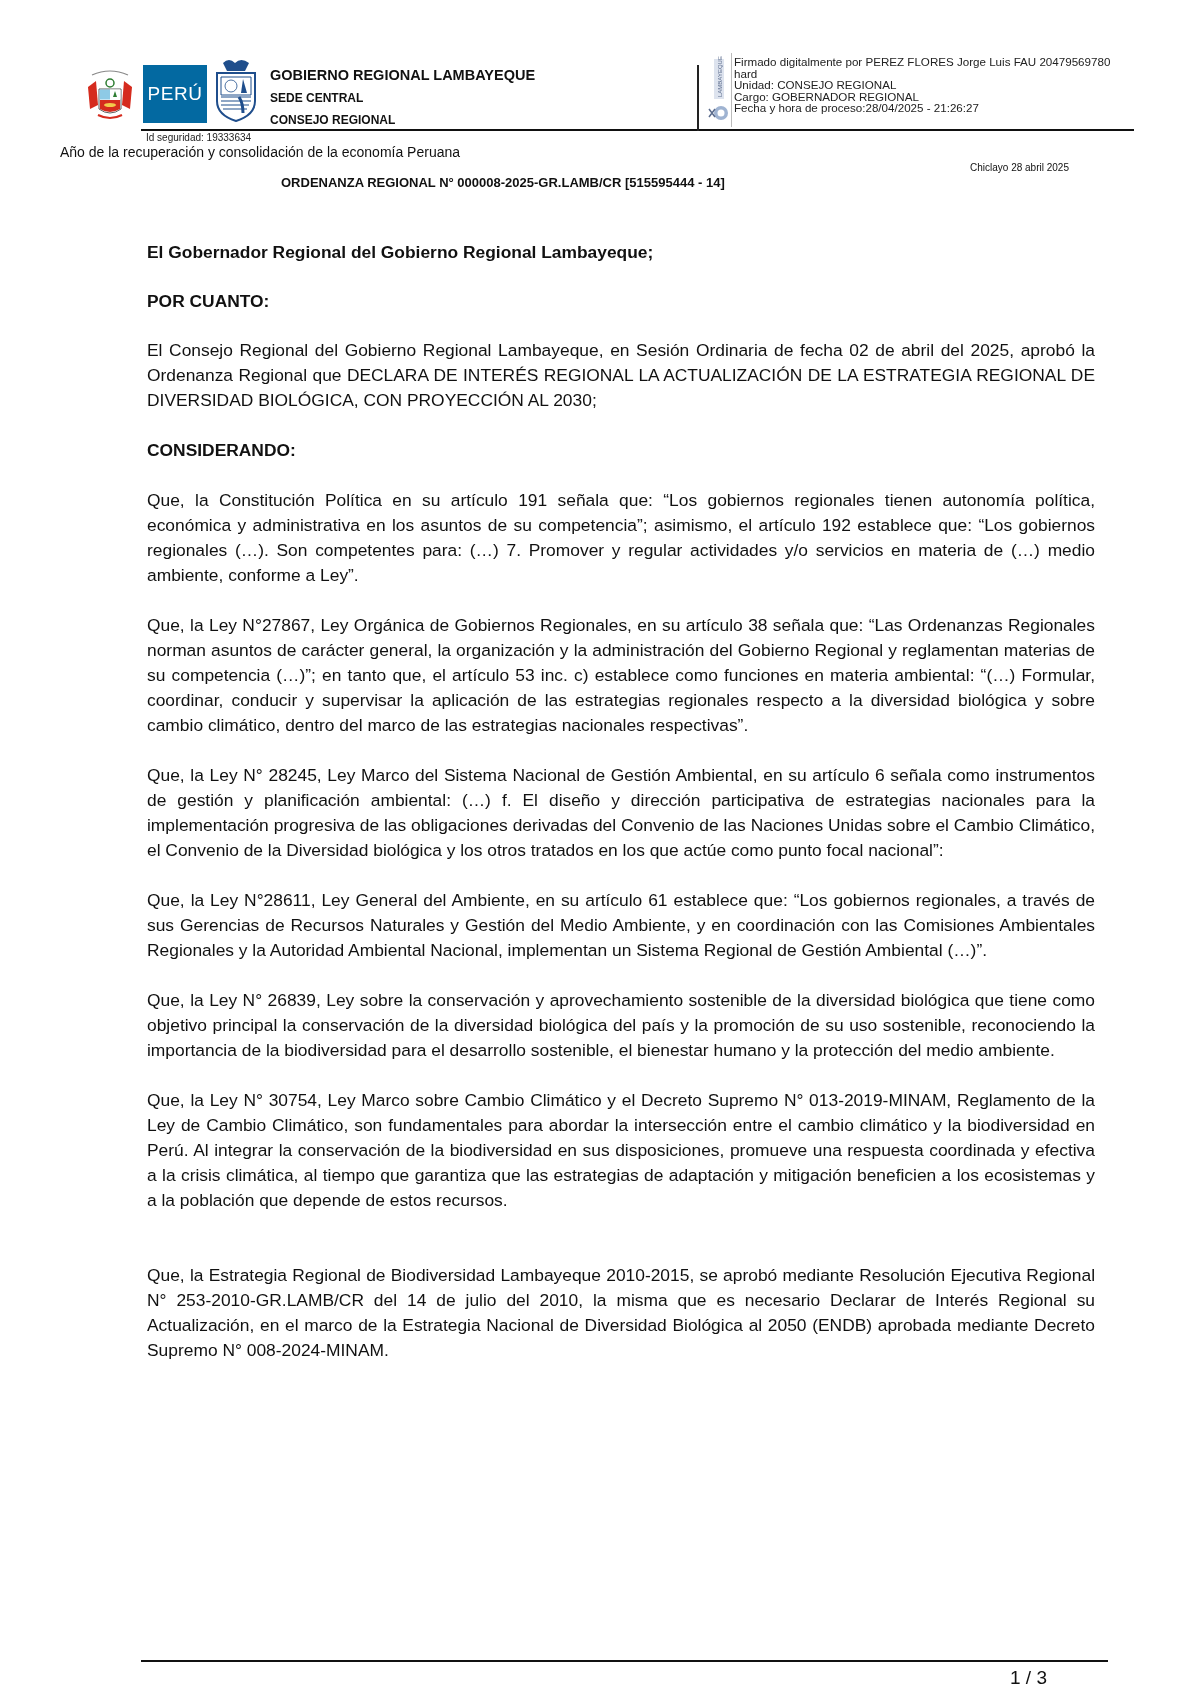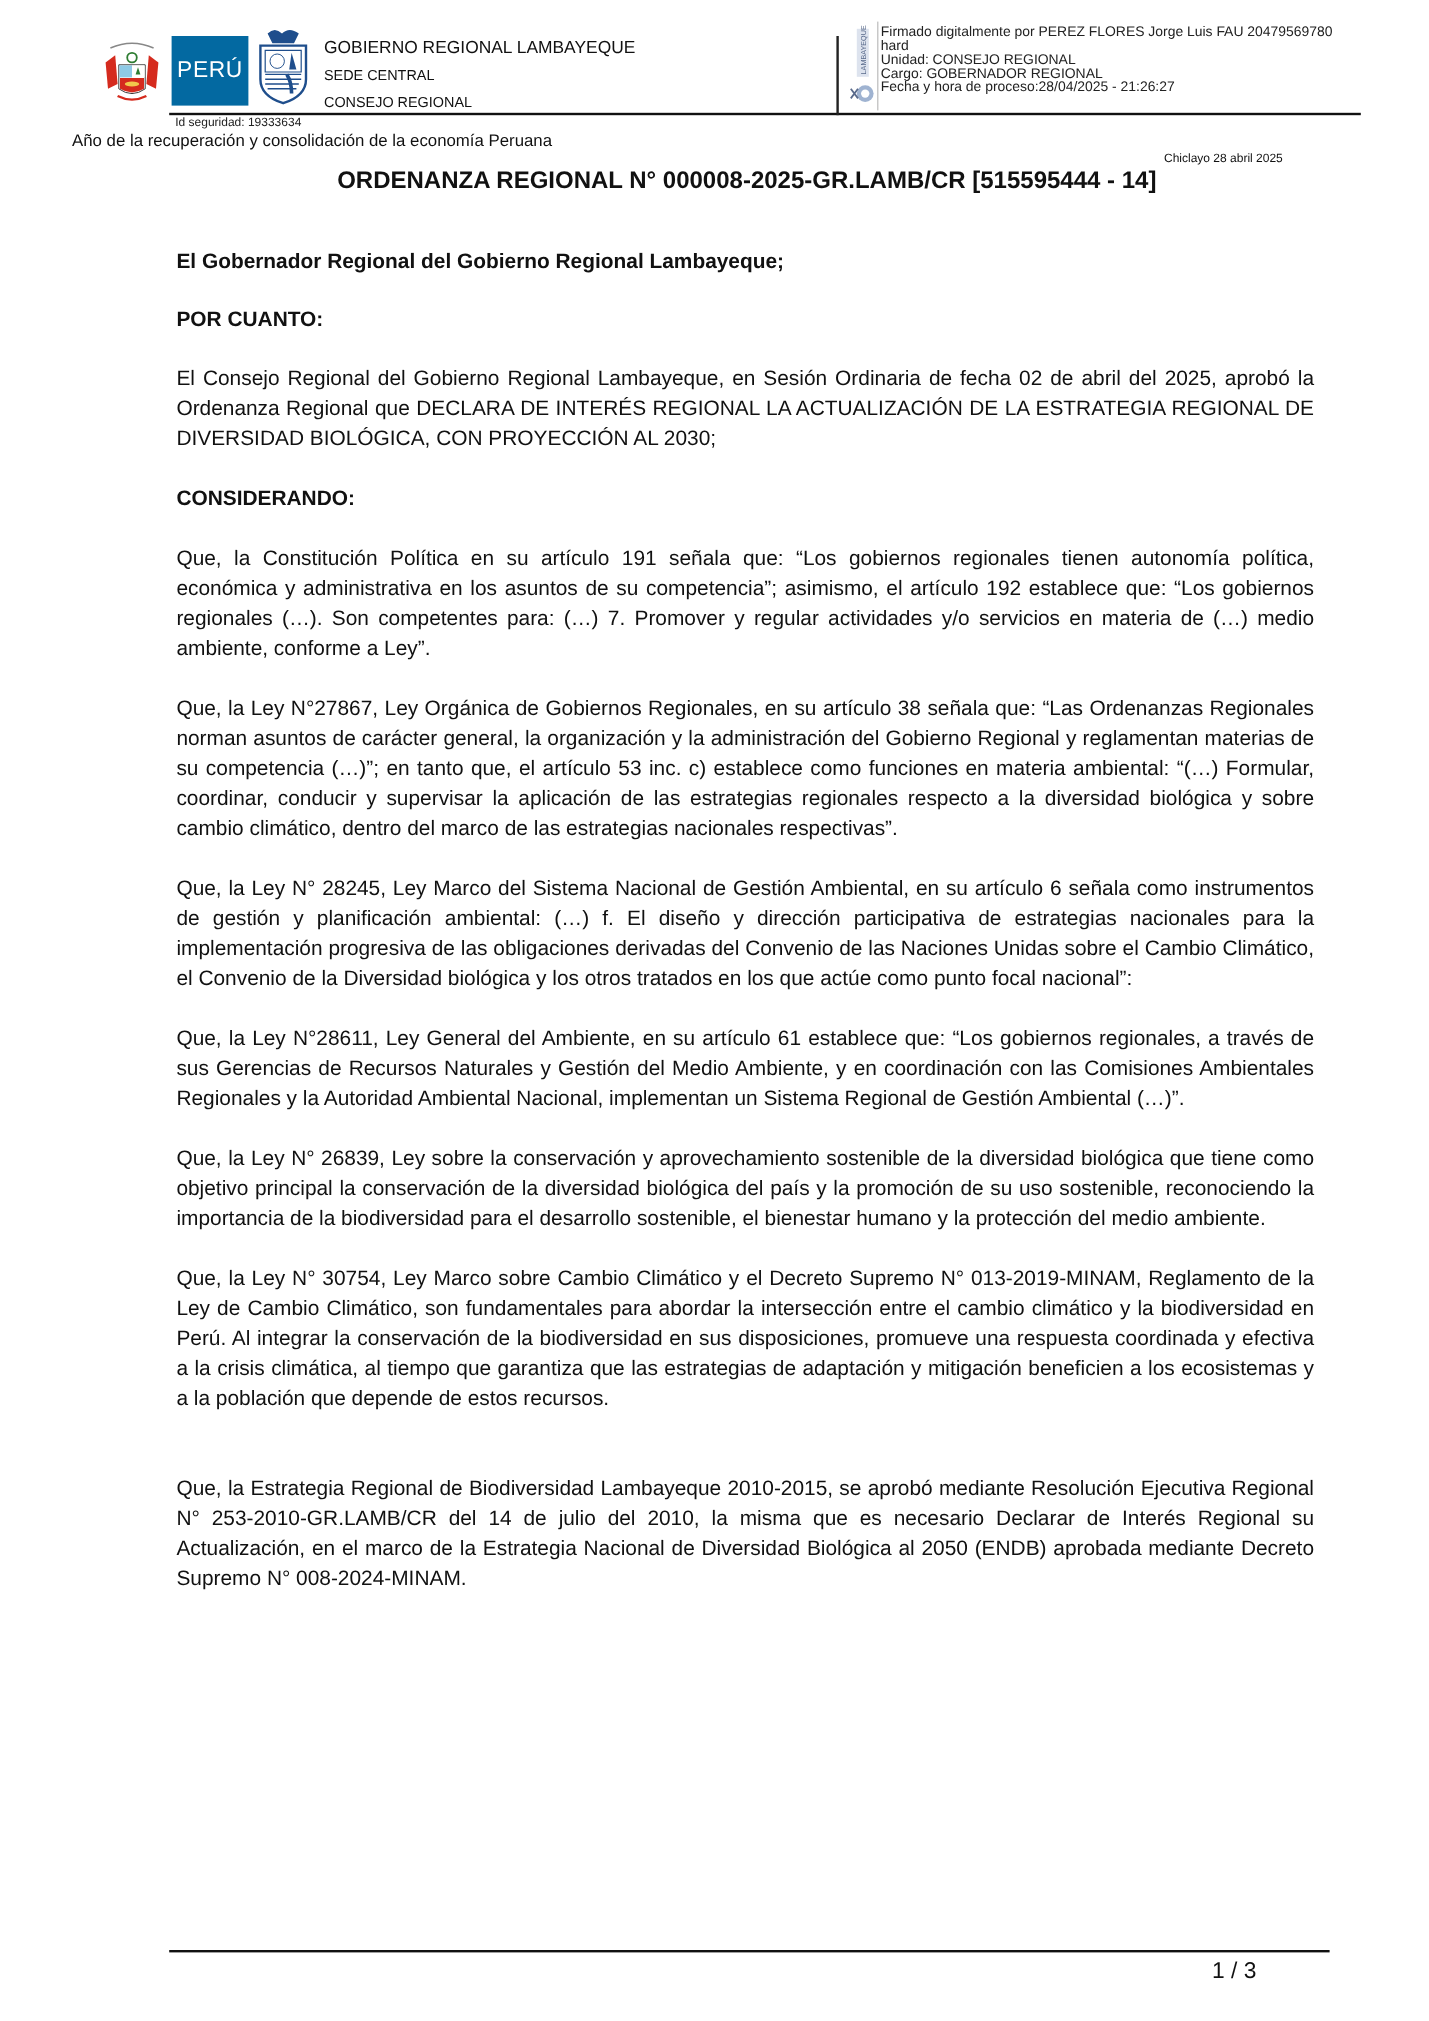--- a/index.html
+++ b/index.html
@@ -1,41 +1,41 @@
 <!DOCTYPE html>
 <html><head>
 <meta charset="utf-8">
 <style>
   html, body { margin: 0; padding: 0; background: #ffffff; }
   body { width: 1191px; height: 1684px; position: relative; overflow: hidden; color: #111; }
-  .abs { position: absolute; }
+  .abs { position: absolute; margin-top: 35px; }
   .sans { font-family: "Liberation Sans", sans-serif; }
 
   
   #coat { left: 84px; top: 30px; width: 52px; height: 58px; }
   #peru-box { left: 143px; top: 30px; width: 64px; height: 58px; background: #0369a1; color: #fff;
               font-family: "Liberation Sans", sans-serif; font-size: 19px; display:flex; align-items:center; justify-content:center; letter-spacing: 0.5px; }
   #region-shield { left: 213px; top: 22px; width: 46px; height: 66px; }
-  .org-line { left: 270px; font-family: "Liberation Sans", sans-serif; font-weight: normal; color: #111; white-space: nowrap; }
+  .org-line { left: 270px; font-family: "Liberation Sans", sans-serif; font-weight: bold; color: #111; white-space: nowrap; }
   #org-1 { top: 32px; font-size: 14.5px; }
   #org-2 { top: 56px; font-size: 12px; }
   #org-3 { top: 78px; font-size: 12px; text-align: right; }
   #header-rule { left: 141px; top: 94px; width: 559px; height: 2px; background: #111; }
   #header-rule-2 { left: 700px; top: 94px; width: 434px; height: 2px; background: #111; }
   #security-id { left: 146px; top: 97px; font-size: 10px; font-family: "Liberation Sans", sans-serif; color: #222; }
 
   
   #sig-bar { left: 697px; top: 30px; width: 2px; height: 66px; background: #222; }
   #sig-logo-strip { left: 708px; top: 20px; width: 22px; height: 70px; }
   #sig-sep { left: 731px; top: 18px; width: 1px; height: 74px; background: #bbb; }
   #sig-text { left: 734px; top: 21px; font-family: "Liberation Sans", sans-serif; font-size: 11.6px; line-height: 11.5px; color: #222; white-space: nowrap; }
 
   
   #year-motto { left: 0; width: 1191px; top: 109px; text-align: left; font-size: 14px; padding-left: 60px; box-sizing: border-box; }
-  #ordinance-title { left: 281px; top: 140px; font-size: 20px; font-weight: bold; white-space: nowrap; }
+  #ordinance-title { left: 281px; top: 140px; font-size: 13px; font-weight: bold; white-space: nowrap; }
   #place-date { left: 970px; top: 127px; font-size: 10px; white-space: nowrap; }
 
   
   #content { left: 147px; top: 205px; width: 948px; font-family: "Liberation Sans", sans-serif; font-size: 17.4px; line-height: 25px; color: #111; }
   #content p { margin: 0; text-align: justify; }
   #content .bold { font-weight: bold; }
   #content .gap { height: 25px; }
   #content .gap-half { height: 24px; }
 
   

